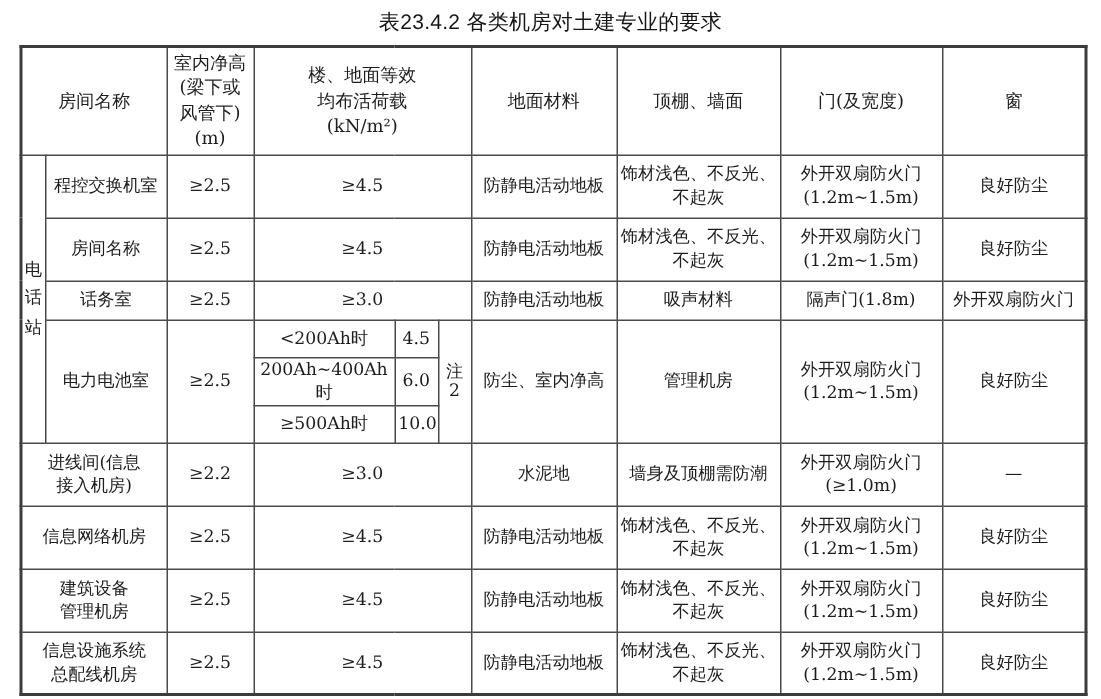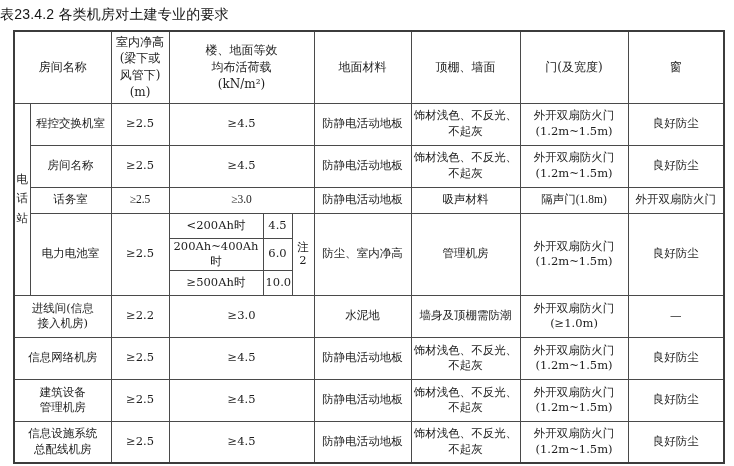--- a/index.html
+++ b/index.html
@@ -11,21 +11,21 @@
     background: #ffffff;
     overflow: hidden;
     font-family: "DejaVu Serif", serif;
     color: #1d1d1d;
   }
   .doc-title {
     position: absolute;
     top: 6px;
     left: 0;
     width: 734px;
-    text-align: left;
+    text-align: center;
     font-family: "Liberation Sans", sans-serif;
     font-size: 14px;
     color: #161616;
     letter-spacing: 0.2px;
   }
   table.req-table {
     position: absolute;
     left: 13px;
     top: 30px;
     width: 710px;
@@ -42,21 +42,21 @@
     font-size: 11.5px;
     line-height: 1.35;
     white-space: pre-line;
     padding: 1px 2px;
     overflow: hidden;
     color: #1d1d1d;
   }
   .req-table th { font-size: 12px; line-height: 1.4; }
   tr.h-header  { height: 72px; }
   tr.h-tall    { height: 42px; }
-  tr.h-short   { height: 26px; font-family: Liberation Serif, serif; }
+  tr.h-short   { height: 26px; }
   tr.h-sub     { height: 25px; }
   td.group-cell { font-size: 11.5px; line-height: 1.7; padding: 0; }
   td.note-cell  { line-height: 1.15; padding: 0; }
   td.load-label { padding: 0 1px; }
 </style>
 </head>
 <body>
 
 <div class="page">
 

